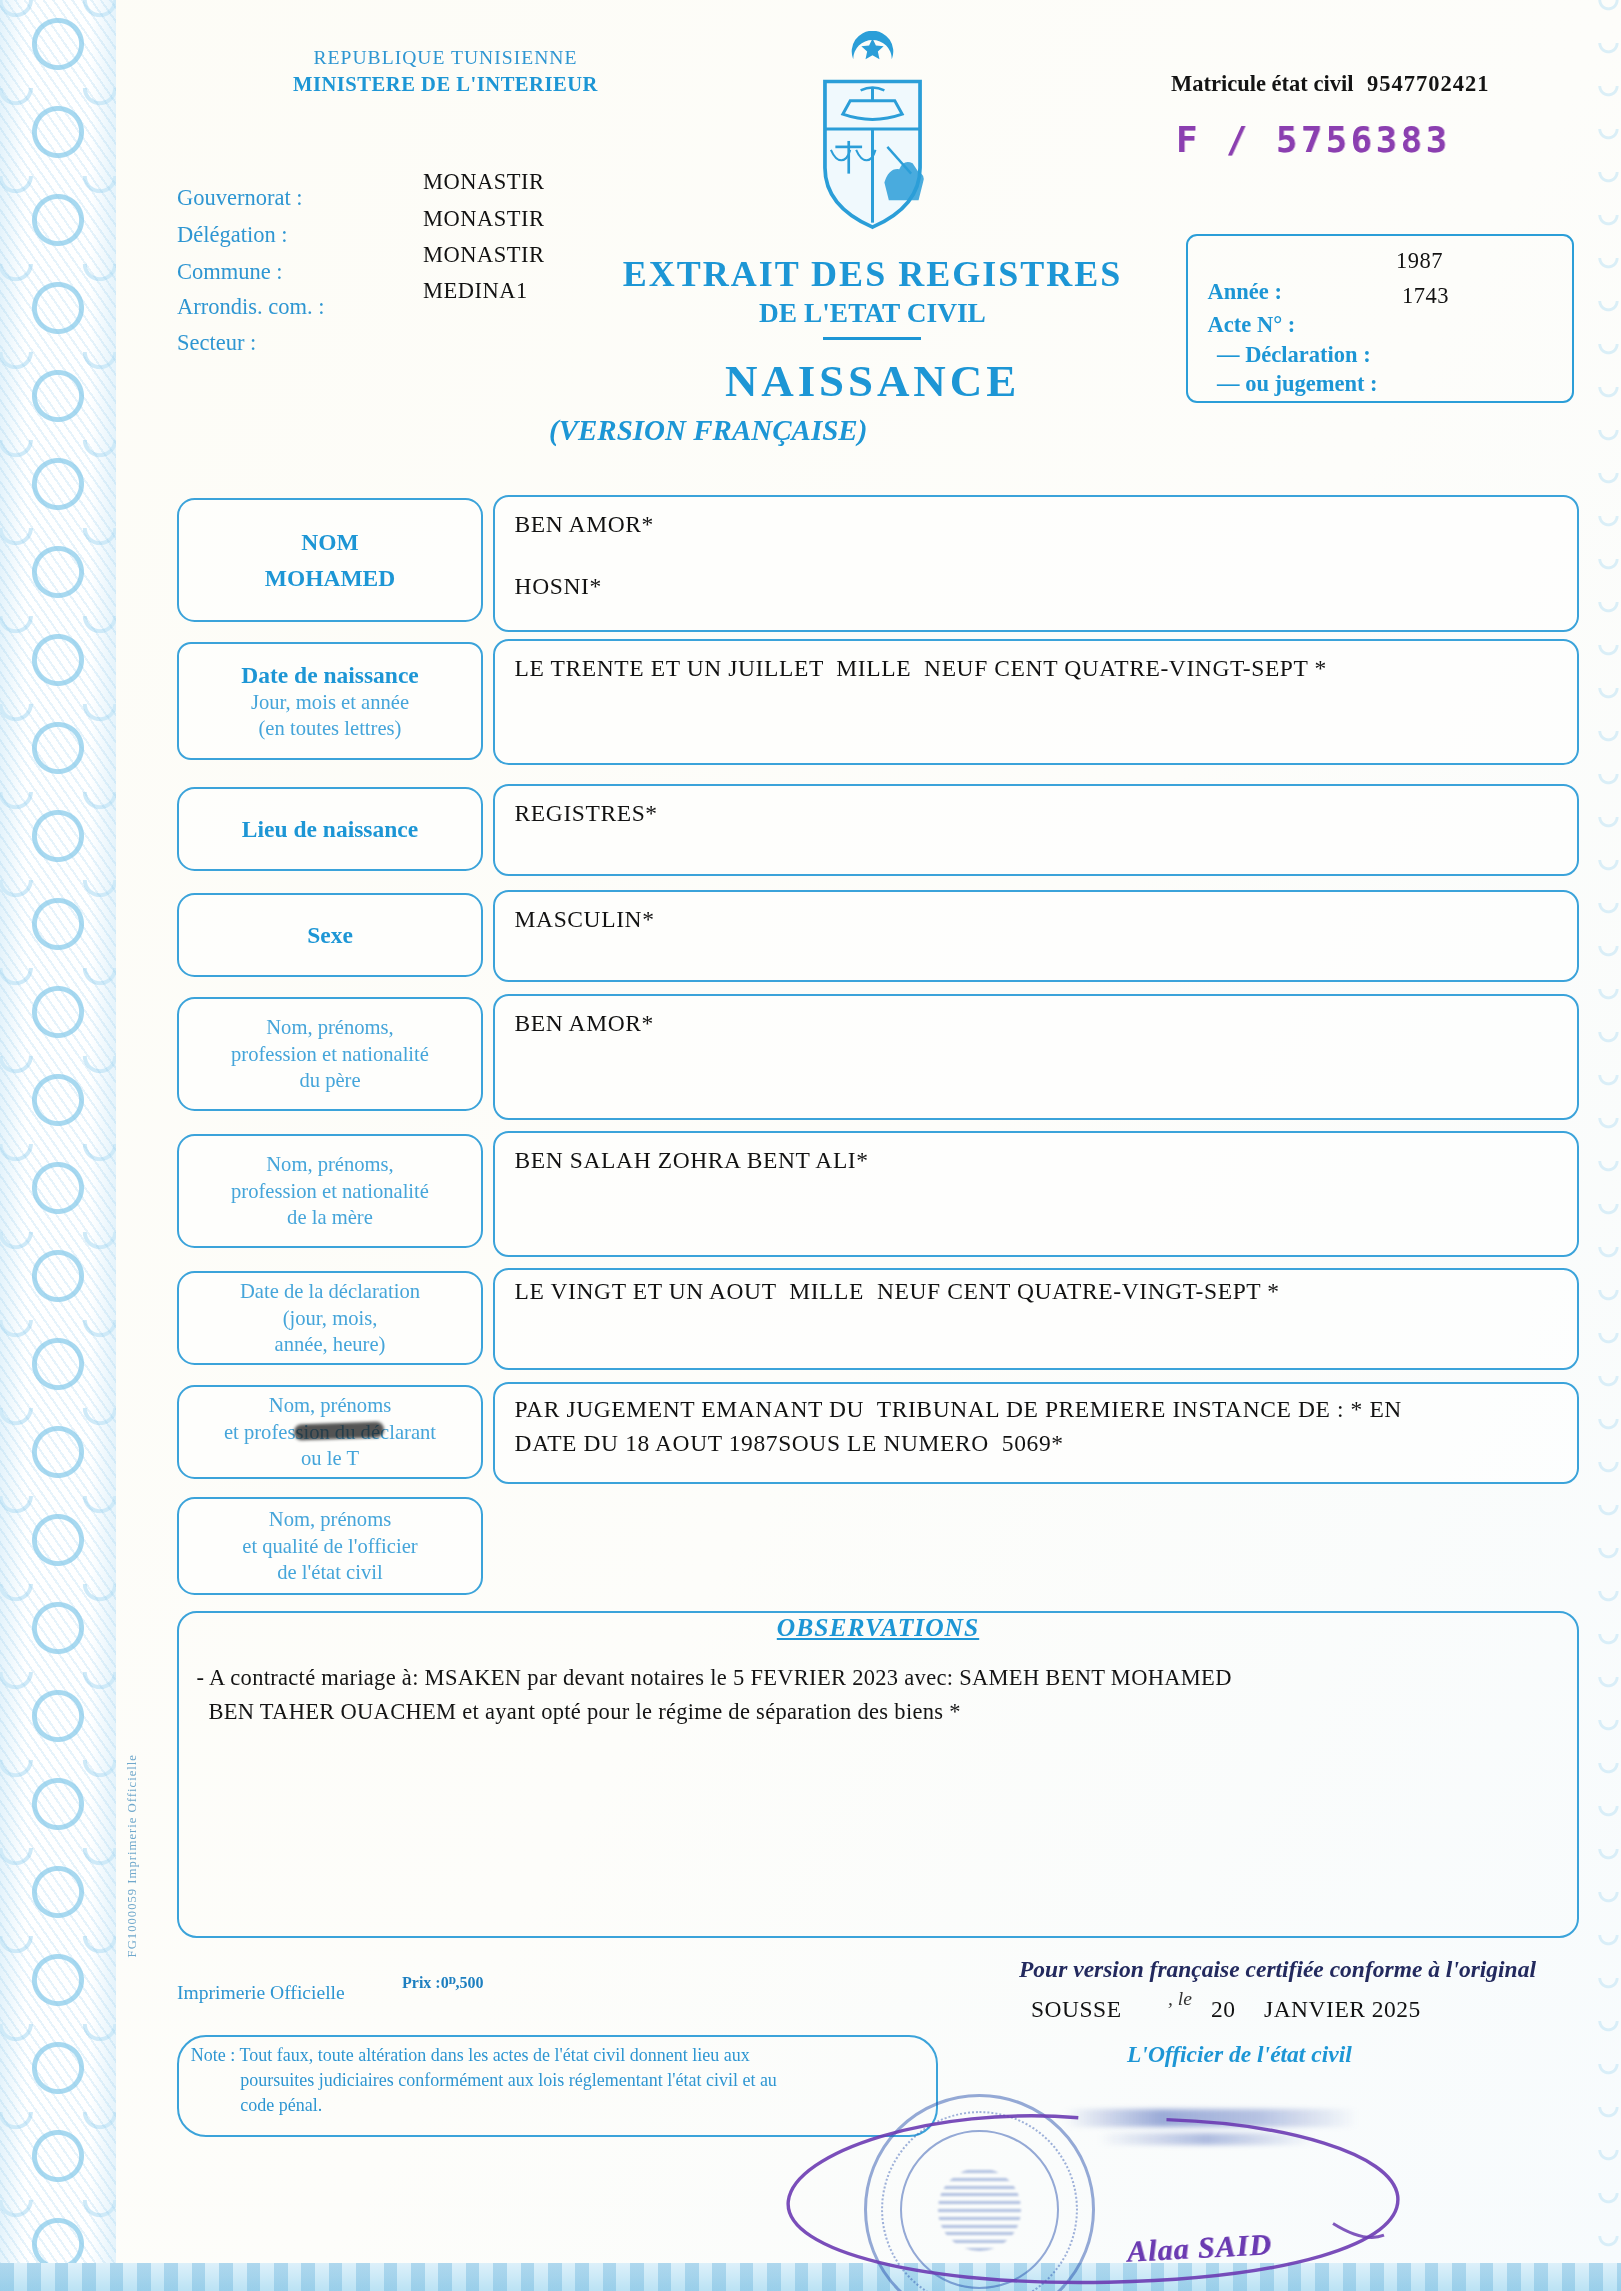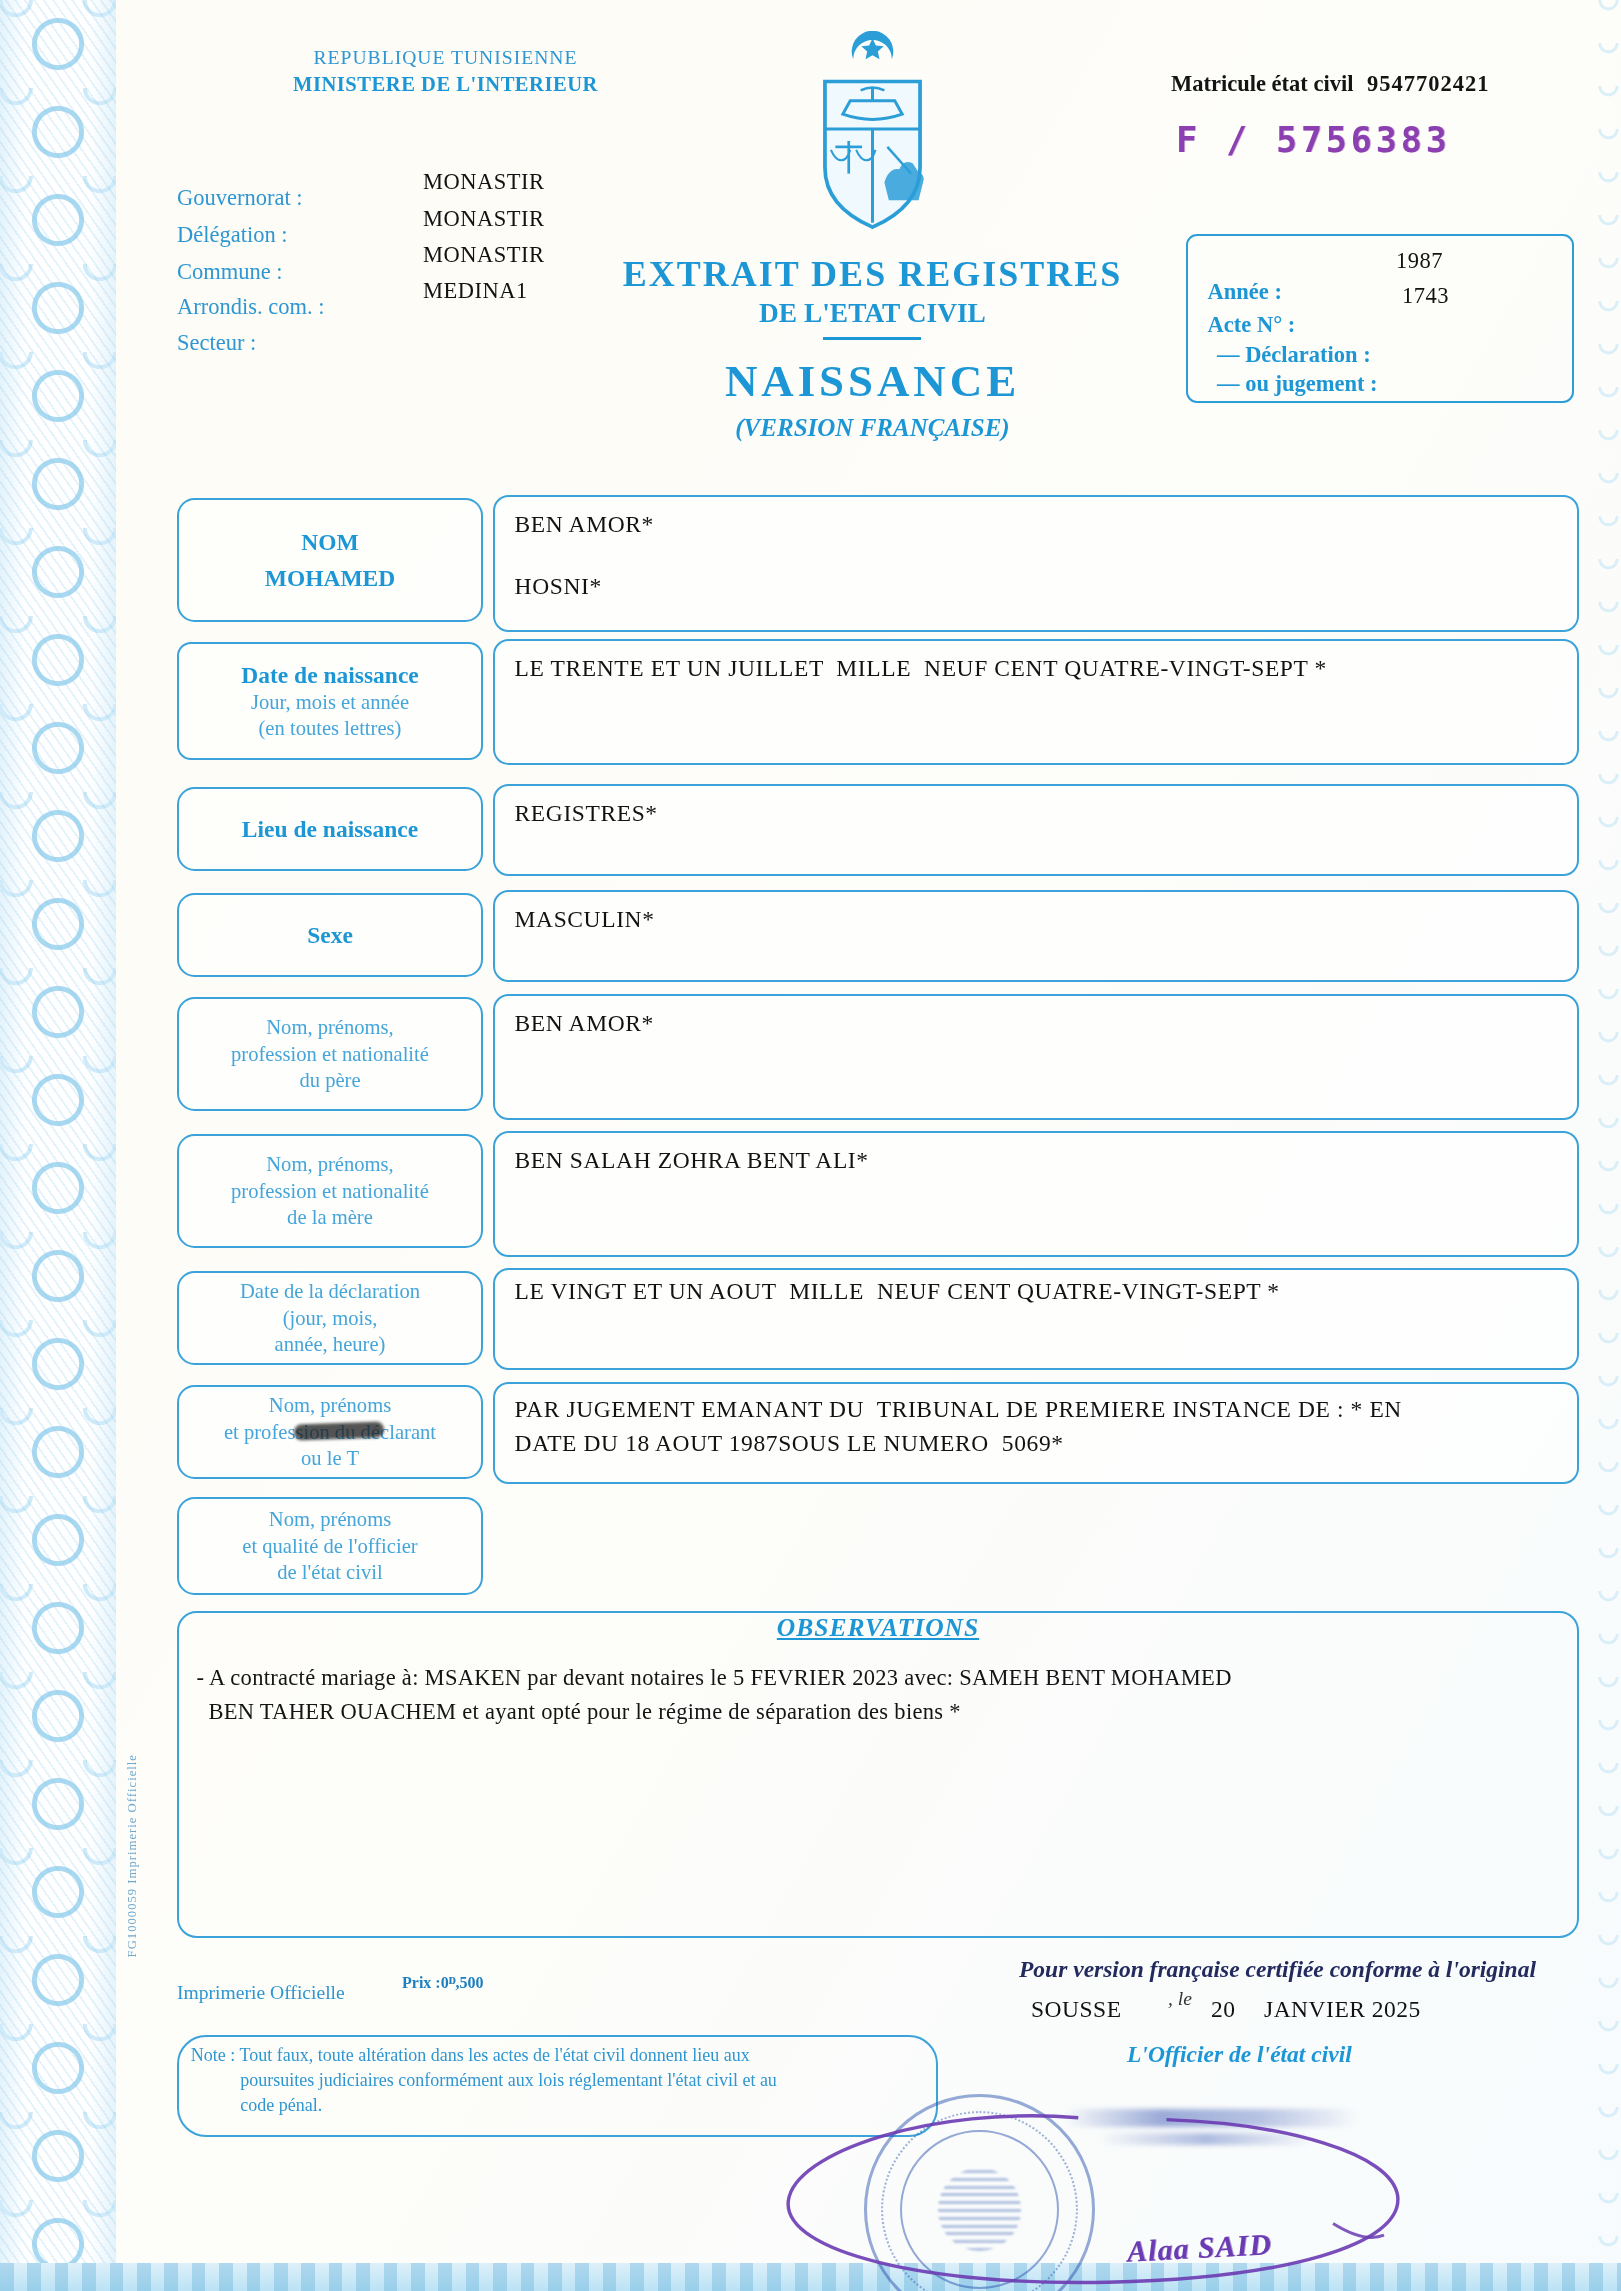--- a/index.html
+++ b/index.html
@@ -54,21 +54,21 @@
   .loc-label{font-size:22.5px;color:#2e96d2;}
   .loc-value{font-size:22.5px;}
 
   
   .title1{left:549px;top:253px;width:647px;text-align:center;font-size:36px;font-weight:700;
     color:#1d96d5;letter-spacing:2px;}
   .title2{left:549px;top:298px;width:647px;text-align:center;font-size:27.4px;font-weight:700;color:#1d96d5;}
   .title-rule{left:823px;top:337px;width:98px;height:2.9px;background:#1d96d5;}
   .title3{left:549px;top:355px;width:647px;text-align:center;font-size:45px;font-weight:700;
     color:#1d96d5;letter-spacing:3.9px;}
-  .title4{left:549px;top:414px;width:647px;text-align:center;font-size:25px;font-weight:700;
+  .title4{left:549px;top:414px;width:647px;text-align:left;font-size:29px;font-weight:700;
     font-style:italic;color:#1d96d5;}
 
   
   .lab-box{position:absolute;left:177px;width:302px;border:2.5px solid #3ba3da;border-radius:17.6px;
     display:flex;flex-direction:column;align-items:center;justify-content:center;text-align:center;
     background:rgba(255,255,255,.55);}
   .val-box{position:absolute;left:493px;width:1082px;border:2.5px solid #3ba3da;border-radius:15.7px;
     background:rgba(255,255,255,.55);}
   .lbl-b{color:#1d96d5;font-weight:700;font-size:23.5px;white-space:pre-line;line-height:1.55;}
   .lbl-r{color:#45a5da;font-size:20.6px;white-space:pre-line;line-height:1.28;}

